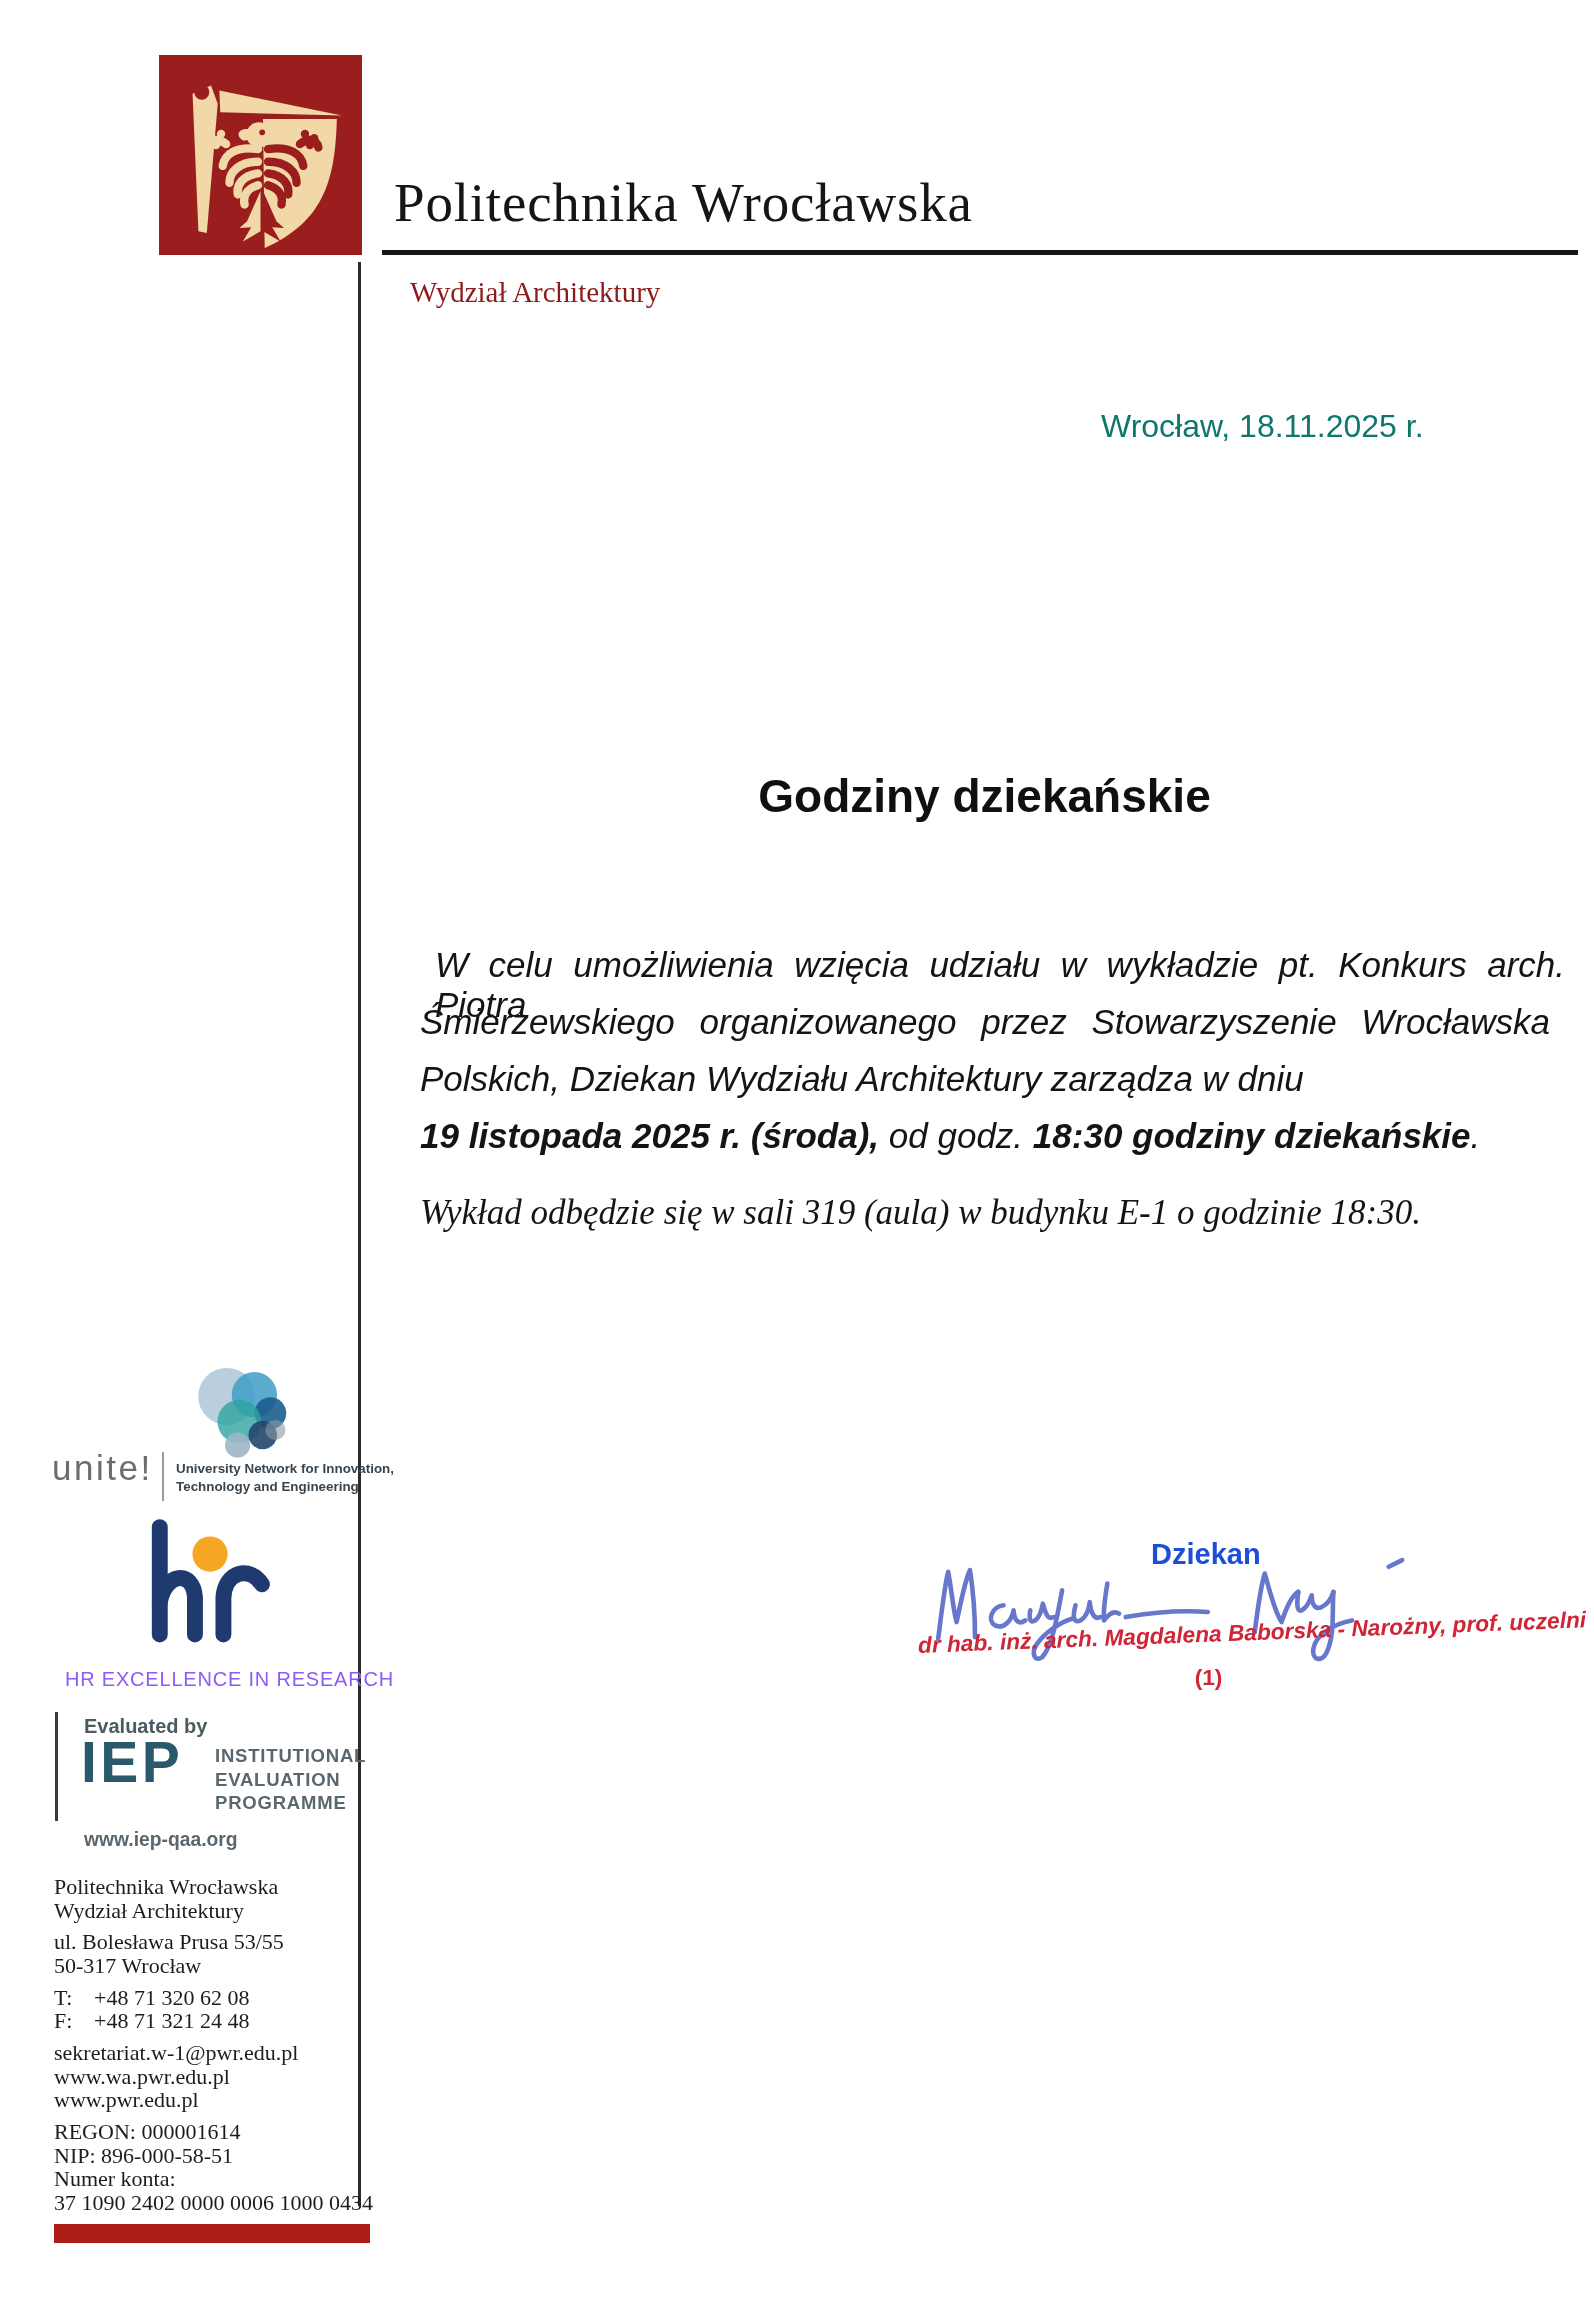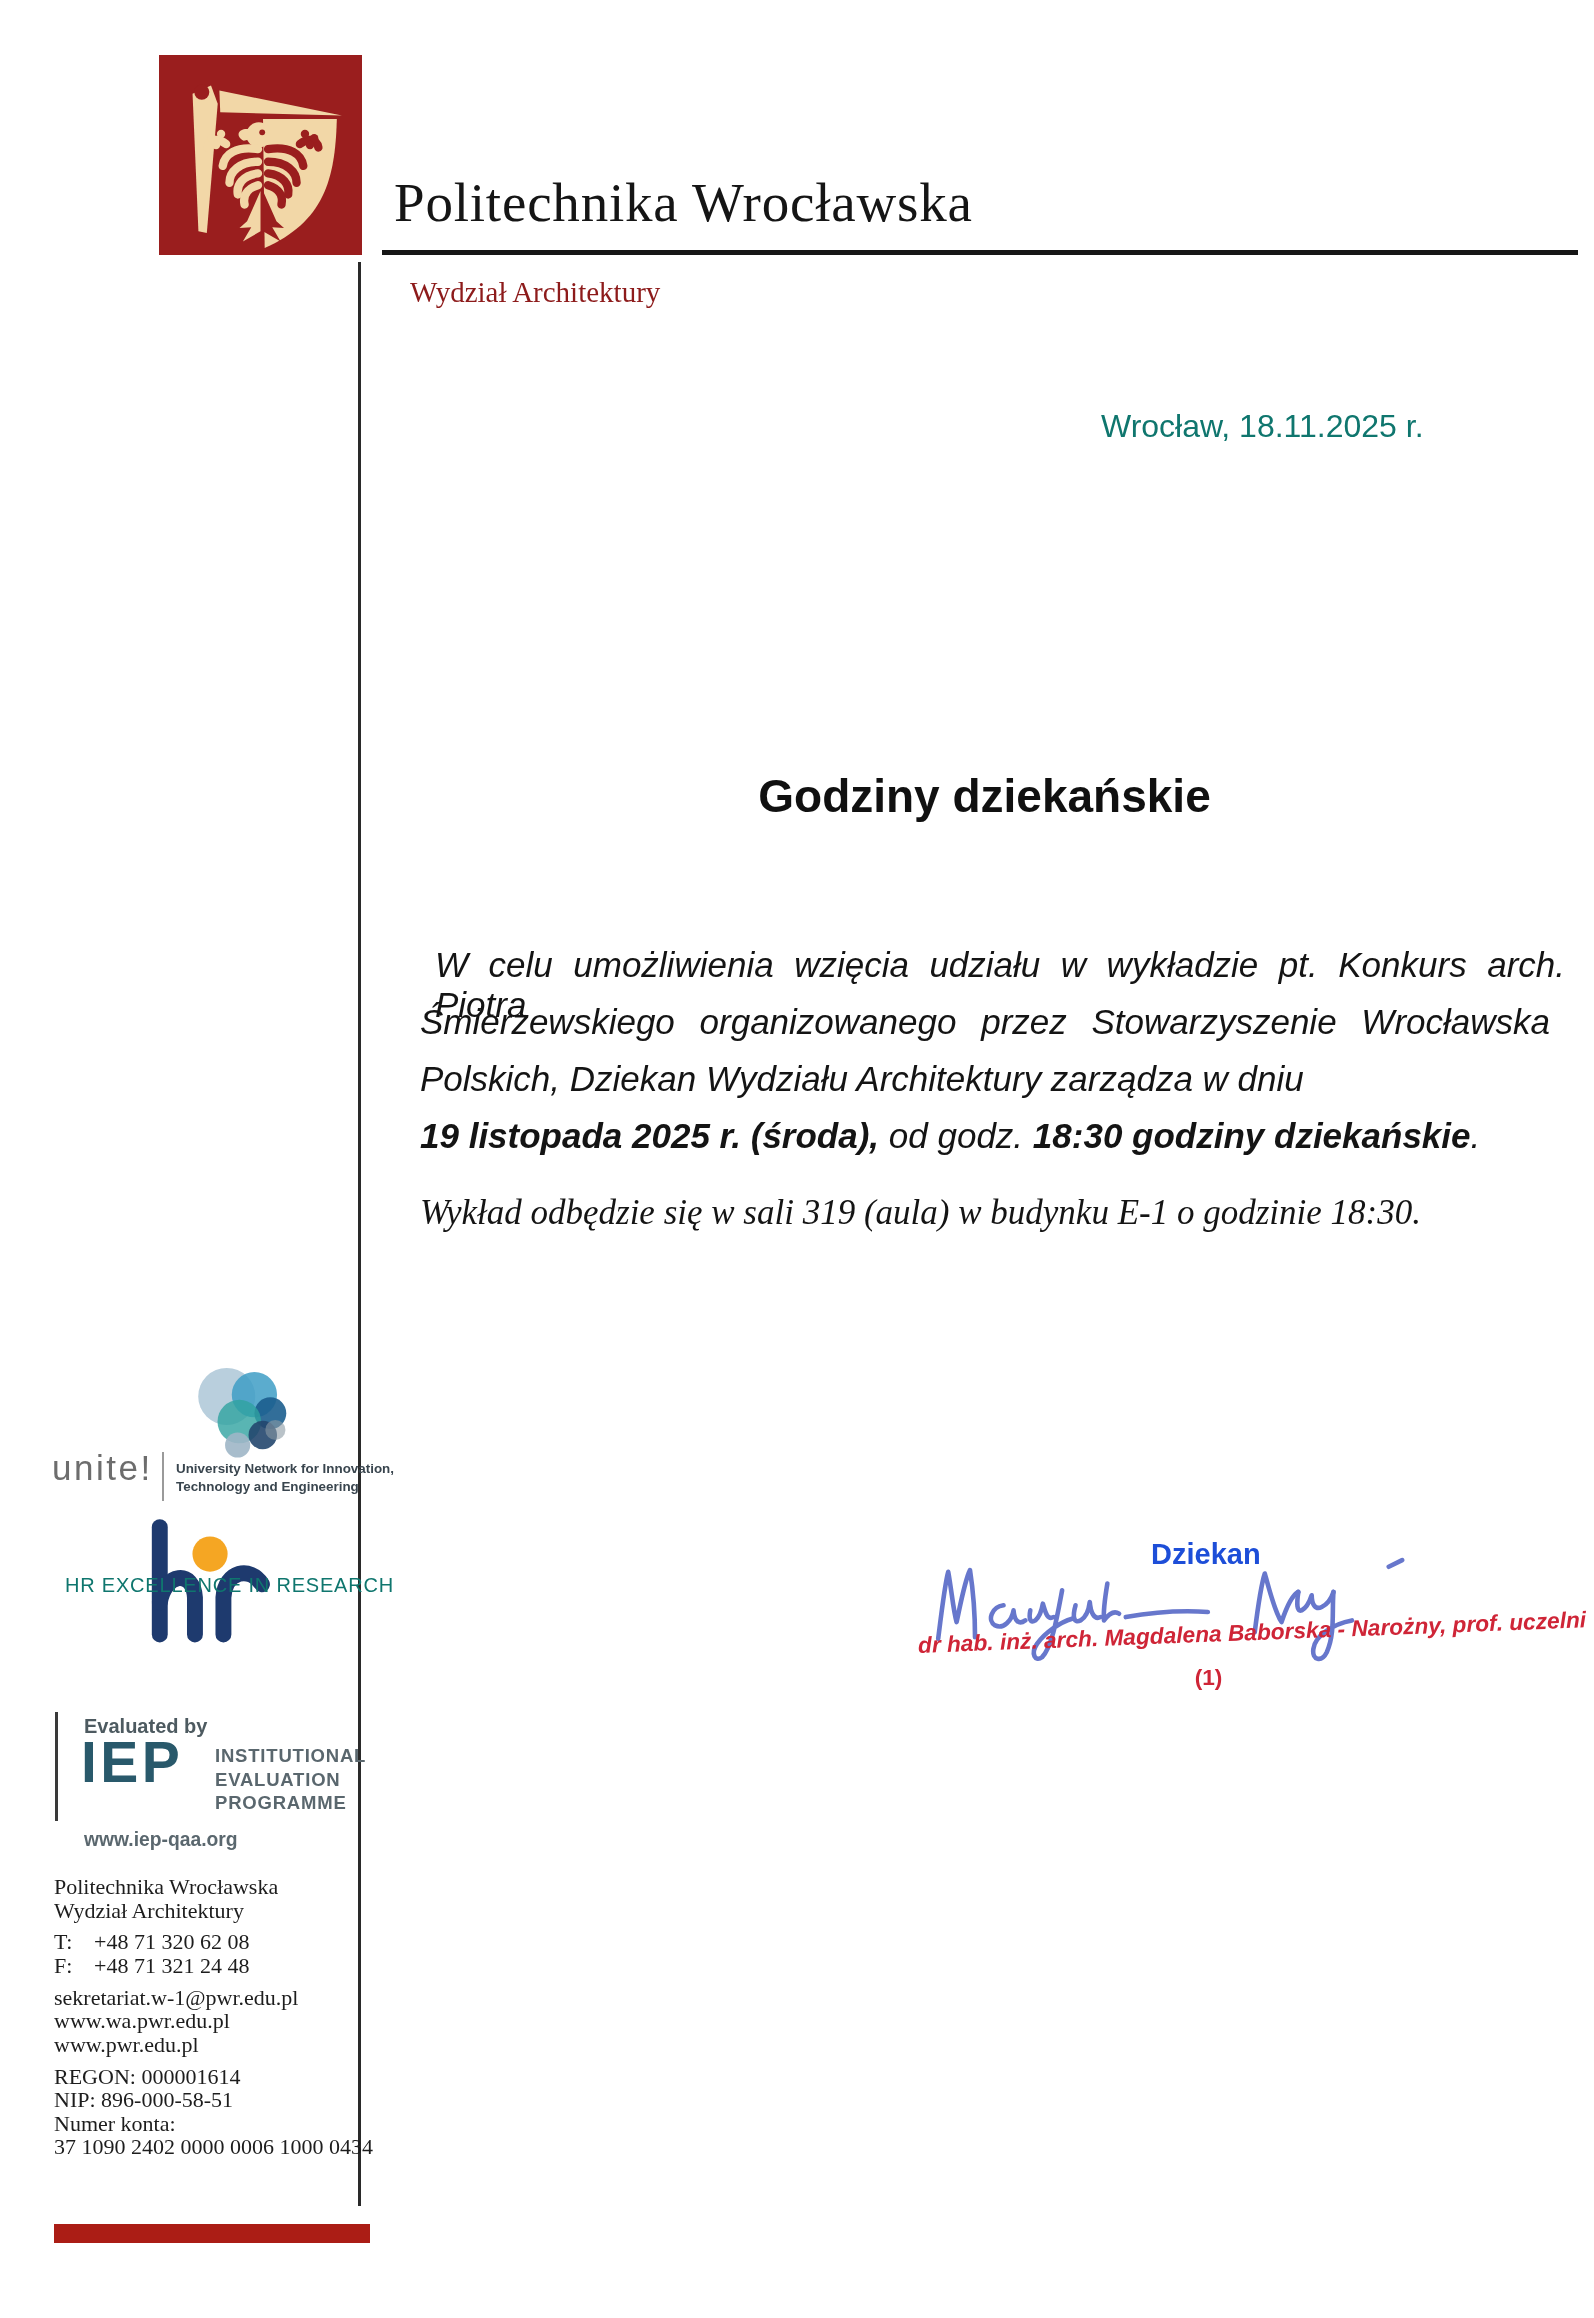--- a/index.html
+++ b/index.html
@@ -28,21 +28,21 @@
   .stamp-name { left:918px; top:1632px; width:604px; font-size:22.7px; font-weight:bold; font-style:italic;
                 color:#cf2537; transform:rotate(-2.2deg); transform-origin:left center; white-space:nowrap; }
   .stamp-num { left:1175px; top:1664px; width:67px; text-align:center; font-size:22.7px; font-weight:bold; color:#cf2537; }
 
   
   .unite-word { left:52px; top:1448px; font-size:35px; letter-spacing:2.5px; color:#6d6d6d; }
   .unite-div { left:162px; top:1452px; width:1.7px; height:49px; background:#9a9a9a; }
   .unite-tag { left:176px; top:1460px; font-size:13.4px; font-weight:bold; color:#39454e; line-height:17.6px; }
 
   
-  .hr-caption { left:65px; top:1574px; font-size:20px; letter-spacing:0.8px; color:#0f766e; white-space:nowrap; }
+  .hr-caption { left:65px; top:1668px; font-size:20px; letter-spacing:0.8px; color:#8b5cf6; white-space:nowrap; }
 
   
   .iep-bar { left:55px; top:1712px; width:3.4px; height:109px; background:#3a3a3a; }
   .iep-eval { left:84px; top:1715px; font-size:20px; font-weight:bold; color:#4d5a60; }
   .iep-acr { left:81px; top:1734px; font-size:57px; font-weight:bold; letter-spacing:3.4px; color:#29596b; line-height:1; }
   .iep-lines { left:215px; top:1744px; font-size:18.5px; font-weight:bold; color:#5a676e; line-height:23.5px; letter-spacing:0.8px; }
   .iep-url { left:84px; top:1796px; font-size:19.3px; font-weight:bold; color:#5a676e;margin-top:33px; }
 
   
   .footer { left:54px; top:1875px; width:327px; font-family:"Liberation Serif", serif; font-size:22px; color:#1d1d1d; }
@@ -176,20 +176,24 @@
     <div>PROGRAMME</div>
   </div>
   <div class="abs iep-url">www.iep-qaa.org</div>
 
   <div class="abs footer">
     <div class="grp">
       <div class="ln">Politechnika Wrocławska</div>
       <div class="ln">Wydział Architektury</div>
     </div>
     <div class="grp">
+      <div class="ln">ul. Bolesława Prusa 53/55</div>
+      <div class="ln">50-317 Wrocław</div>
+    </div>
+    <div class="grp">
       <div class="ln">
         <span class="plabel">T:</span><span>+48 71 320 62 08</span>
       </div>
       <div class="ln">
         <span class="plabel">F:</span><span>+48 71 321 24 48</span>
       </div>
     </div>
     <div class="grp">
       <div class="ln">sekretariat.w-1@pwr.edu.pl</div>
       <div class="ln">www.wa.pwr.edu.pl</div>

